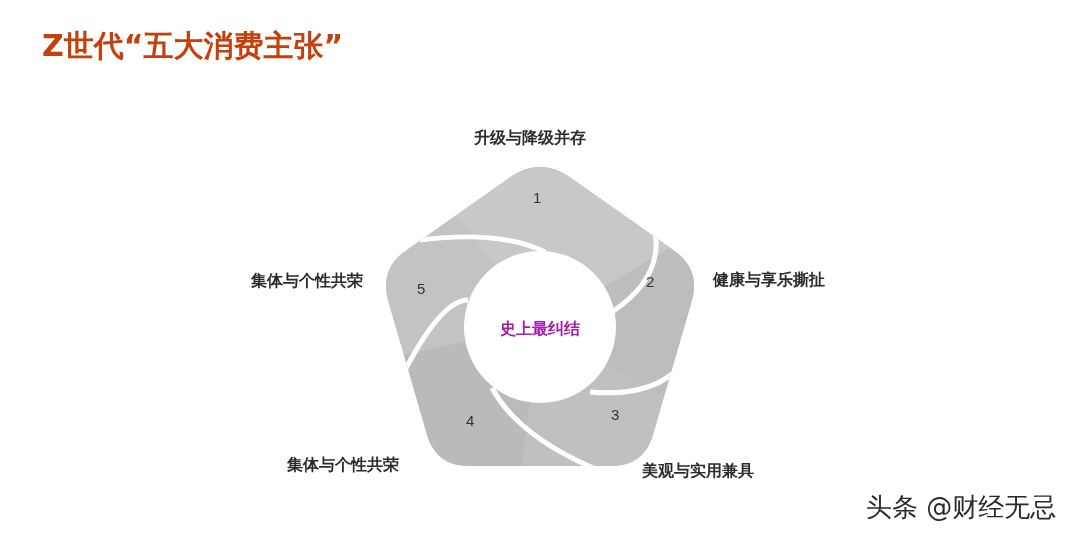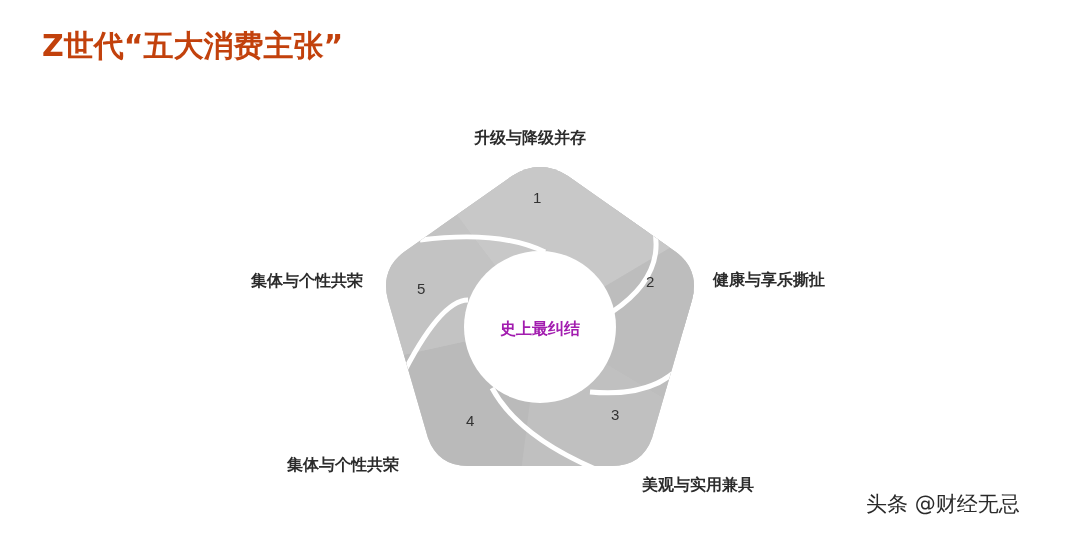--- a/index.html
+++ b/index.html
@@ -16,21 +16,21 @@
     position: absolute; font-size: 16px; font-weight: bold; color: #2b2b2b; white-space: nowrap;
   }
   .num {
     position: absolute; font-size: 15px; color: #333333; font-family: "Liberation Sans", sans-serif;
   }
   .center-text {
     position: absolute; left: 470px; top: 318px; width: 140px; text-align: center;
     font-size: 16px; font-weight: bold; color: #a21caf; line-height: 22px;
   }
   .watermark {
-    position: absolute; left: 866px; top: 490px; font-size: 21px; color: #2a2a2a;
+    position: absolute; left: 866px; top: 490px; font-size: 26px; color: #2a2a2a;
     text-shadow: 1px 1px 0 #ffffff, -1px -1px 0 #ffffff;
     text-align: right;
   }
 </style>
 </head>
 <body>
 
 <div class="title">Z世代“五大消费主张”</div>
 
 <svg class="diagram" viewBox="0 0 1080 535" xmlns="http://www.w3.org/2000/svg">
@@ -70,17 +70,17 @@
 <span class="num" style="left:611px;top:406px;">3</span>
 <span class="num" style="left:466px;top:412px;">4</span>
 <span class="num" style="left:417px;top:280px;">5</span>
 
 <div class="center-text">
   <div>史上最纠结</div>
 </div>
 
 <span class="label" style="left:474px;top:128px;">升级与降级并存</span>
 <span class="label" style="left:713px;top:270px;text-align:right;">健康与享乐撕扯</span>
-<span class="label" style="left:642px;top:475px;">美观与实用兼具</span>
+<span class="label" style="left:642px;top:461px;">美观与实用兼具</span>
 <span class="label" style="left:287px;top:455px;">集体与个性共荣</span>
 <span class="label" style="left:251px;top:271px;font-family:Liberation Mono, monospace;">集体与个性共荣</span>
 
 <div class="watermark">头条 @财经无忌</div>
 
 </body></html>

